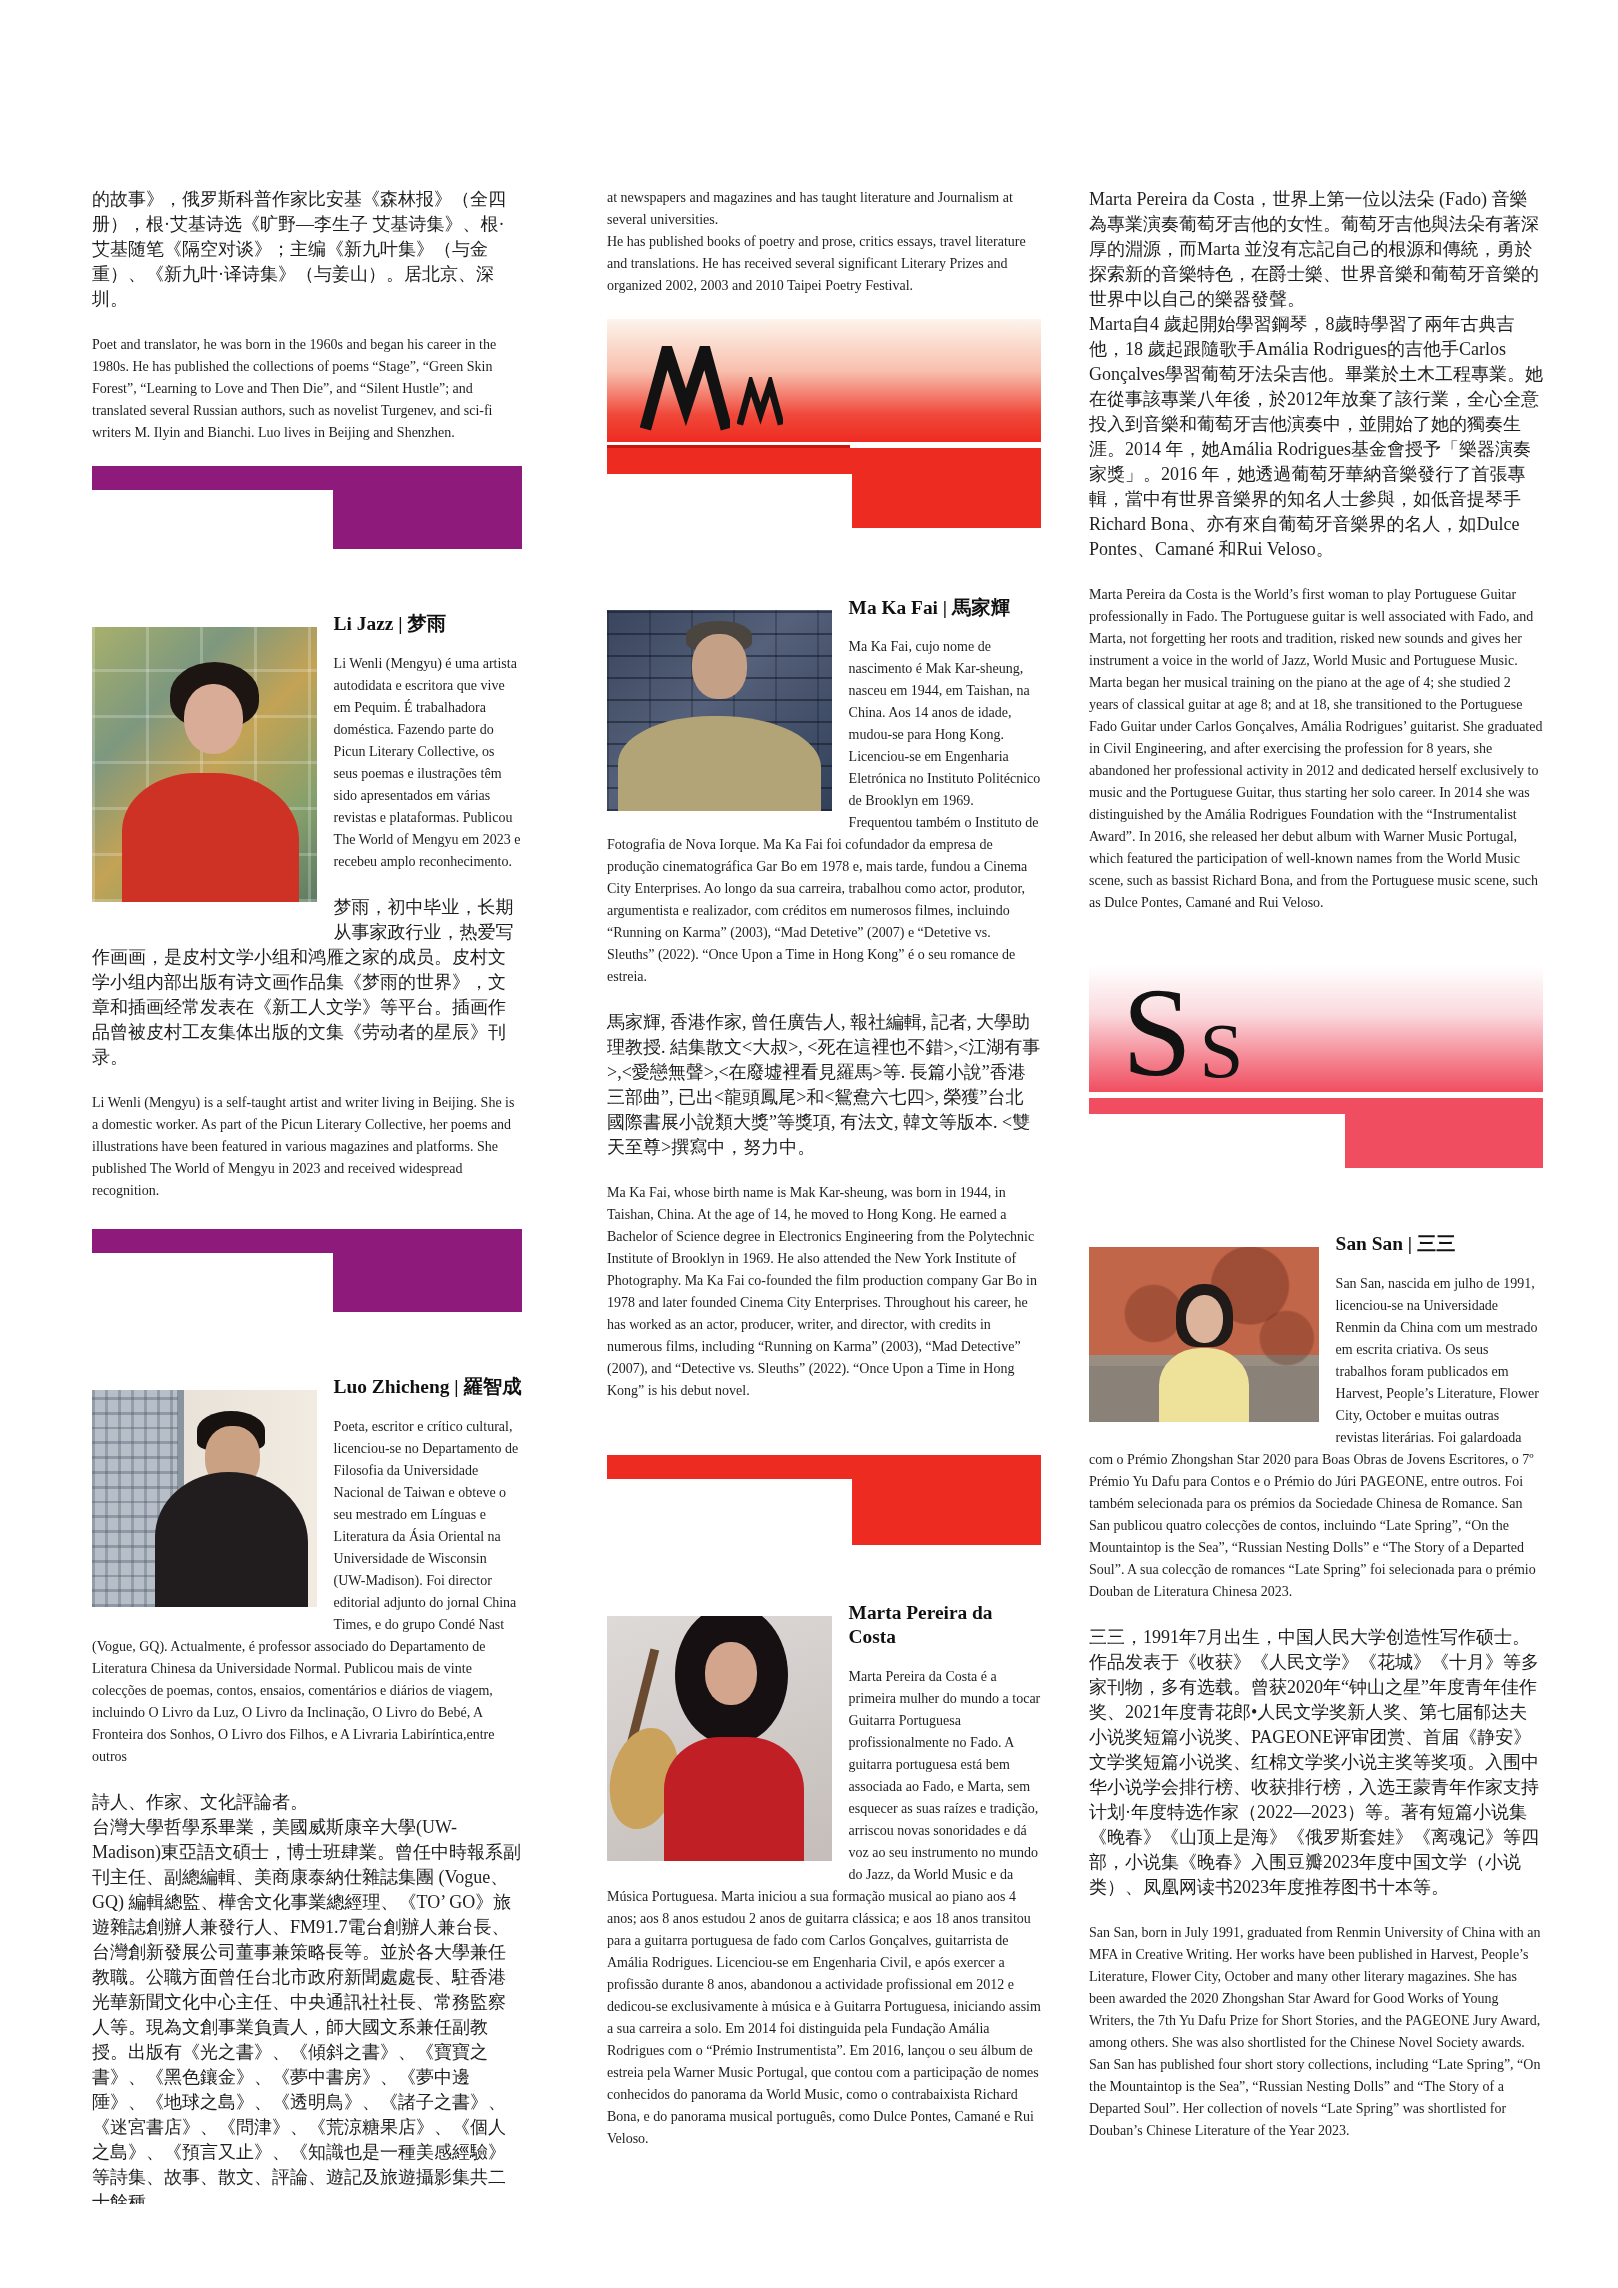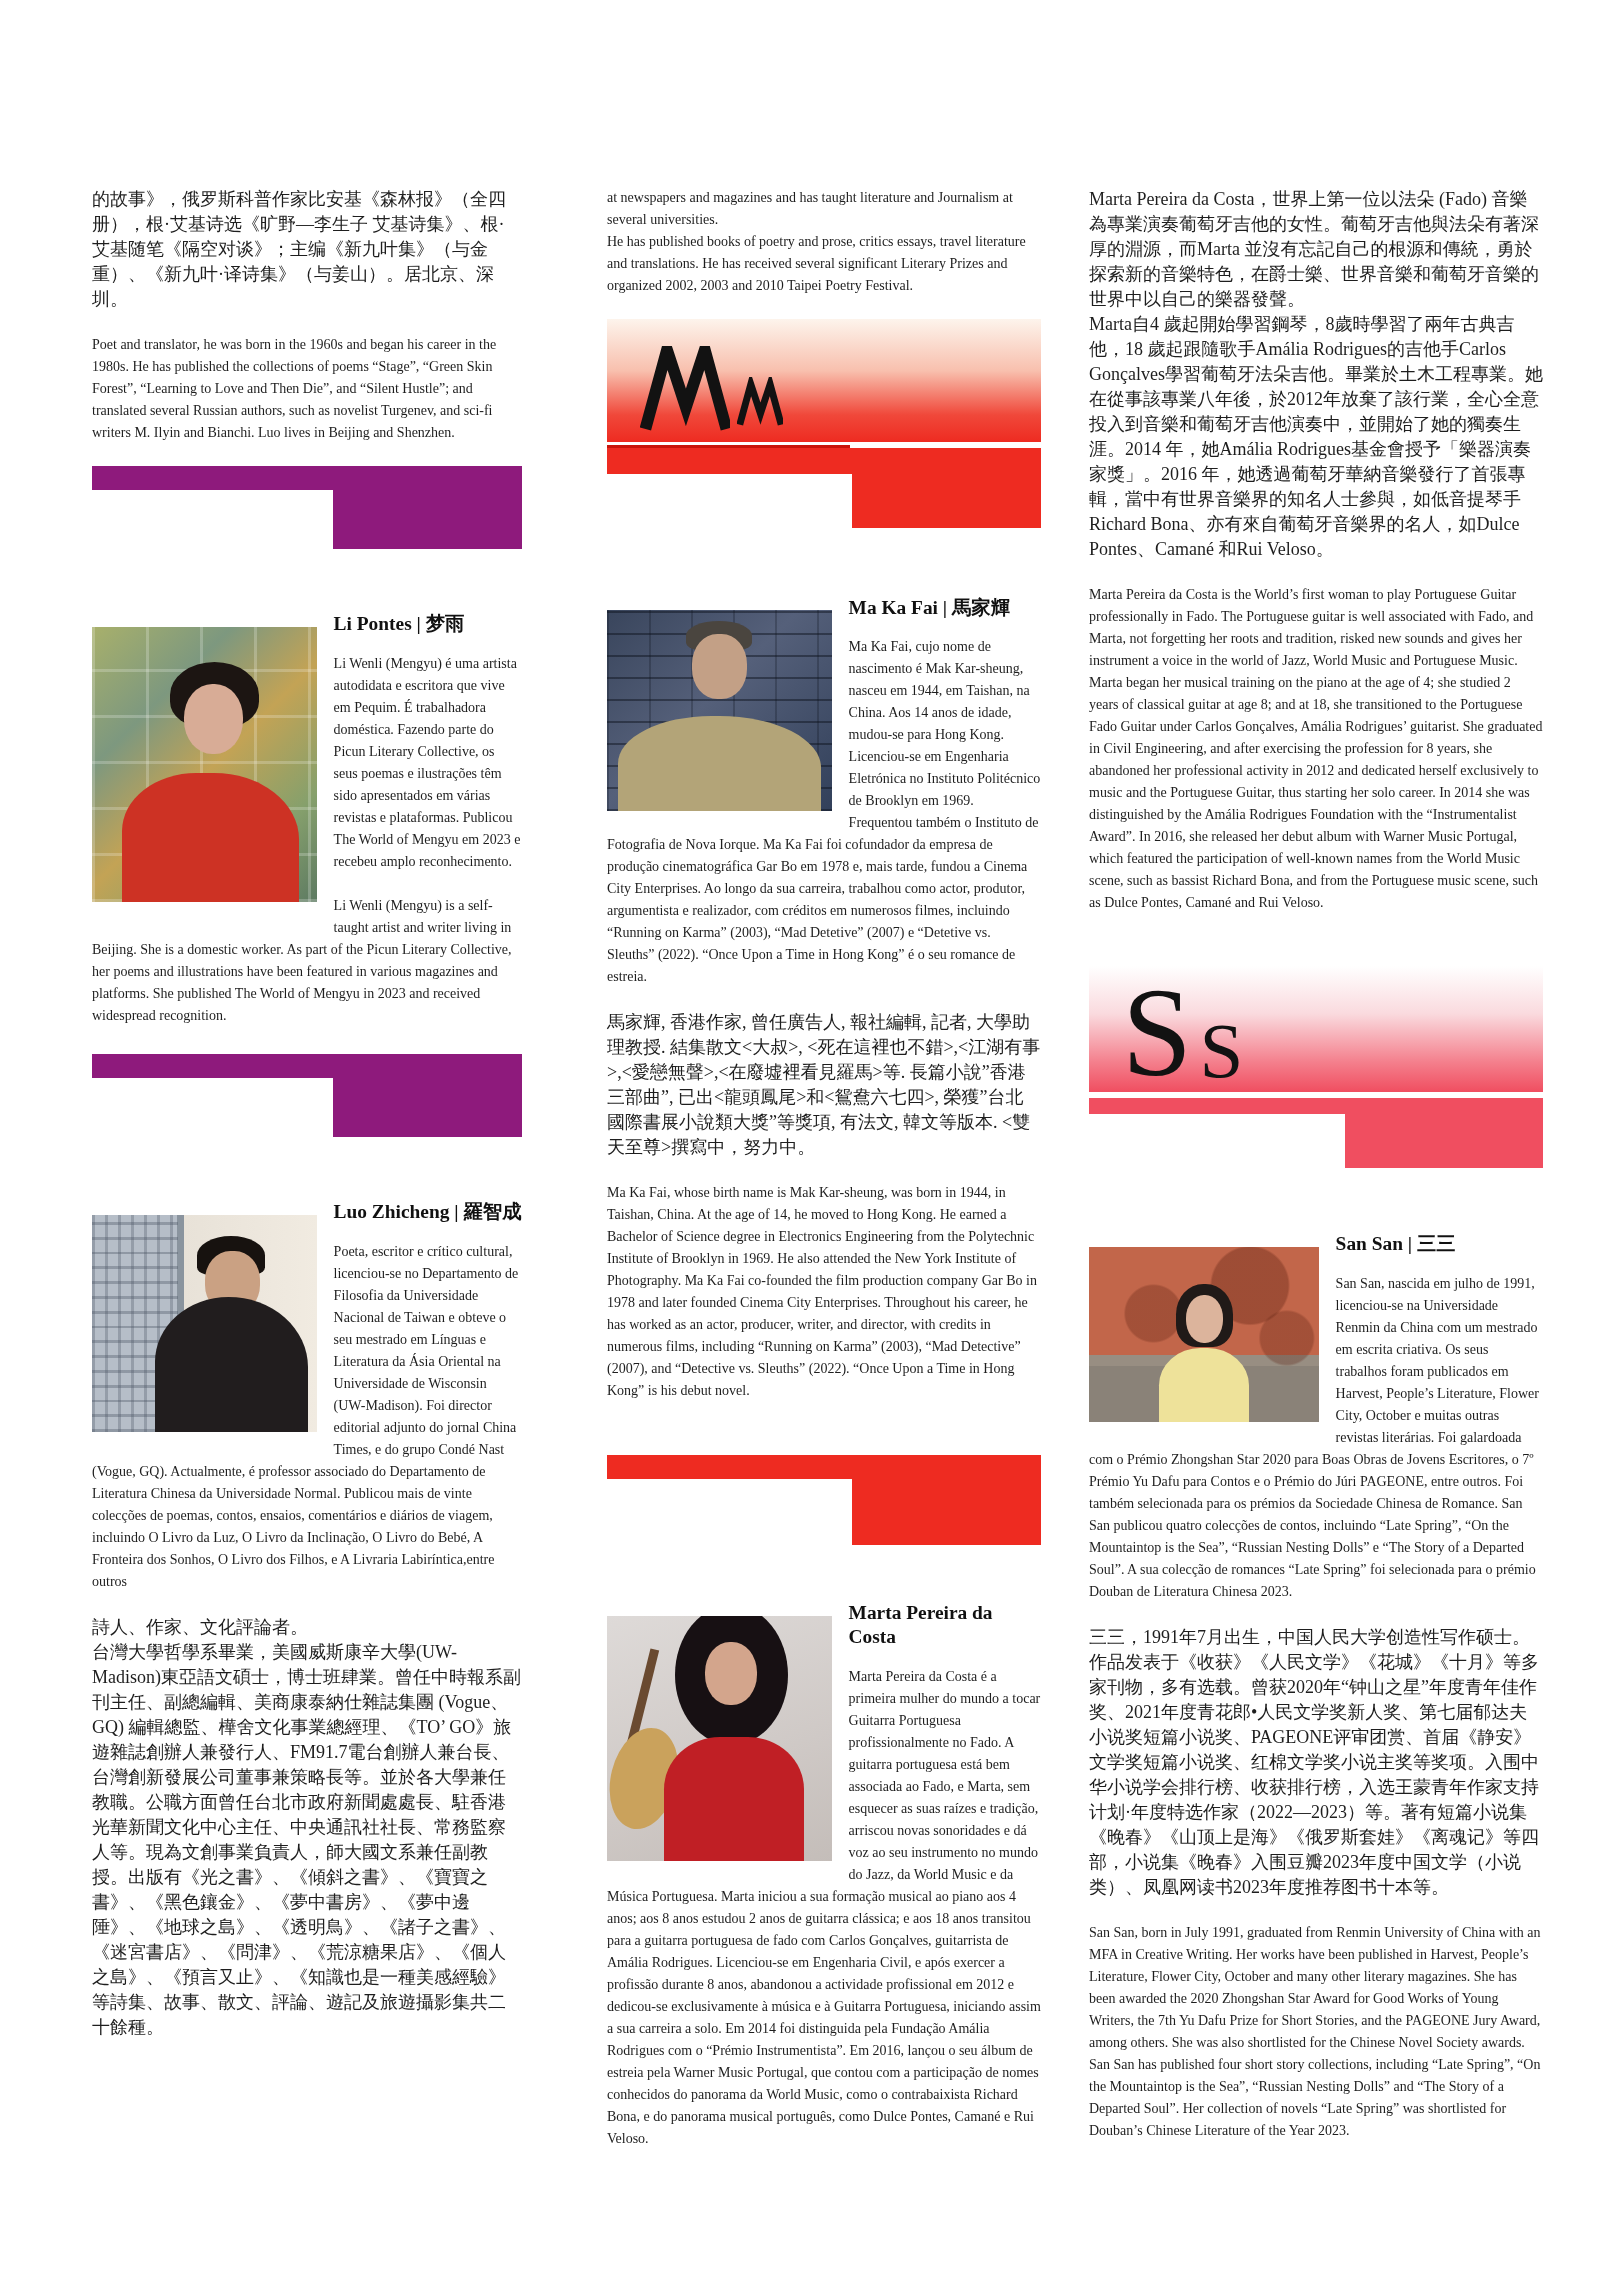--- a/index.html
+++ b/index.html
@@ -106,22 +106,23 @@
     <section>
       <div class="hdr purple">
         <div class="ext"></div>
       </div>
       <div class="bio-body">
         <div class="photo li-photo">
           <span class="li-hair"></span>
             <span class="li-face"></span>
             <span class="li-top"></span>
         </div>
-        <h3 class="caption">Li Pontes | 梦雨</h3>
+        <h3 class="caption">Li Jazz | 梦雨</h3>
         <p class="en">Li Wenli (Mengyu) é uma artista autodidata e escritora que vive em Pequim. É trabalhadora doméstica. Fazendo parte do Picun Literary Collective, os seus poemas e ilustrações têm sido apresentados em várias revistas e plataformas. Publicou The World of Mengyu em 2023 e recebeu amplo reconhecimento.</p>
+        <p class="zh">梦雨，初中毕业，长期从事家政行业，热爱写作画画，是皮村文学小组和鸿雁之家的成员。皮村文学小组内部出版有诗文画作品集《梦雨的世界》，文章和插画经常发表在《新工人文学》等平台。插画作品曾被皮村工友集体出版的文集《劳动者的星辰》刊录。</p>
         <p class="en">Li Wenli (Mengyu) is a self-taught artist and writer living in Beijing. She is a domestic worker. As part of the Picun Literary Collective, her poems and illustrations have been featured in various magazines and platforms. She published The World of Mengyu in 2023 and received widespread recognition.</p>
       </div>
     </section>
 
     <section>
       <div class="hdr purple">
         <div class="ext"></div>
       </div>
       <div class="bio-body">
         <div class="photo luo-photo">

